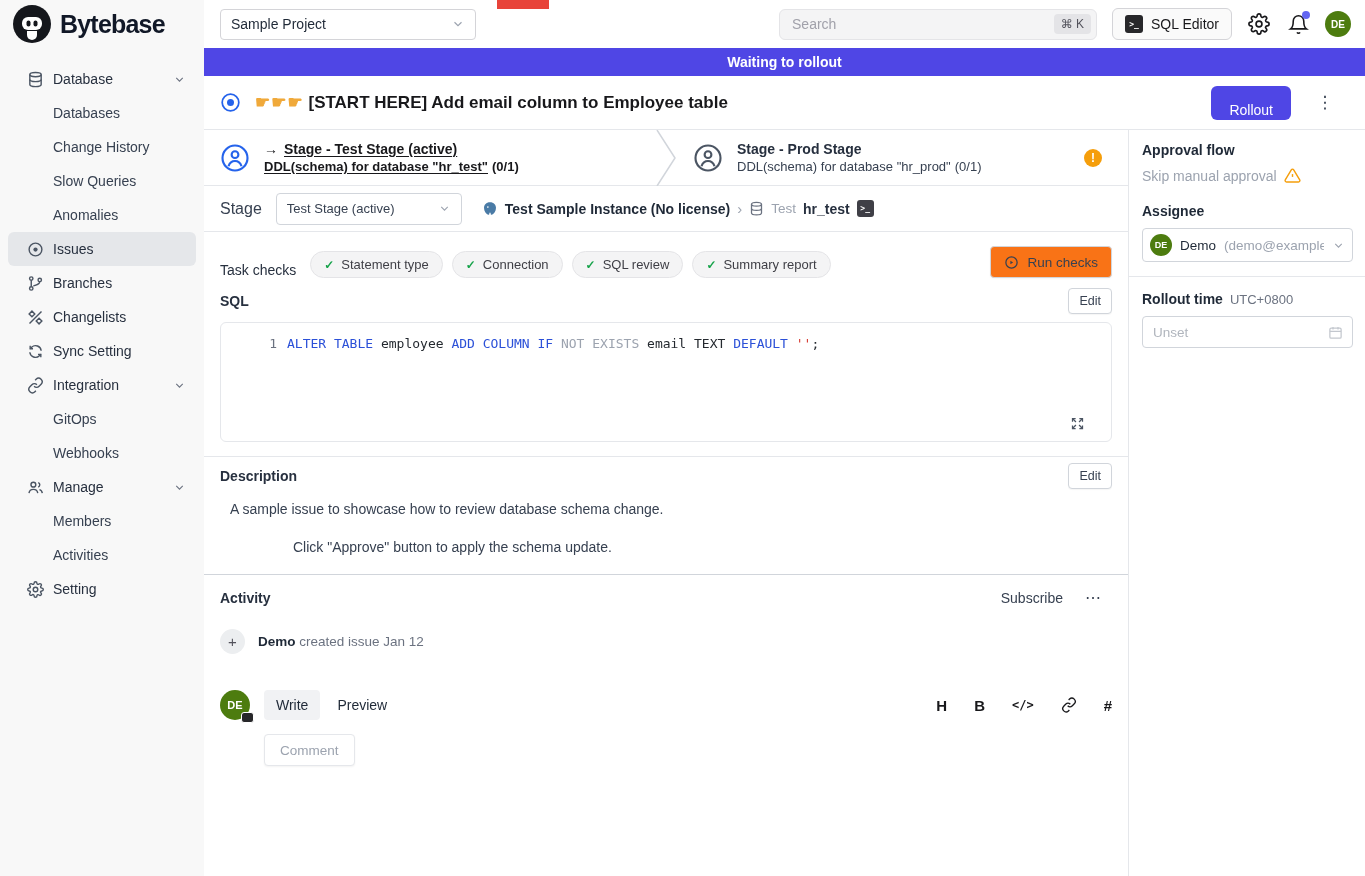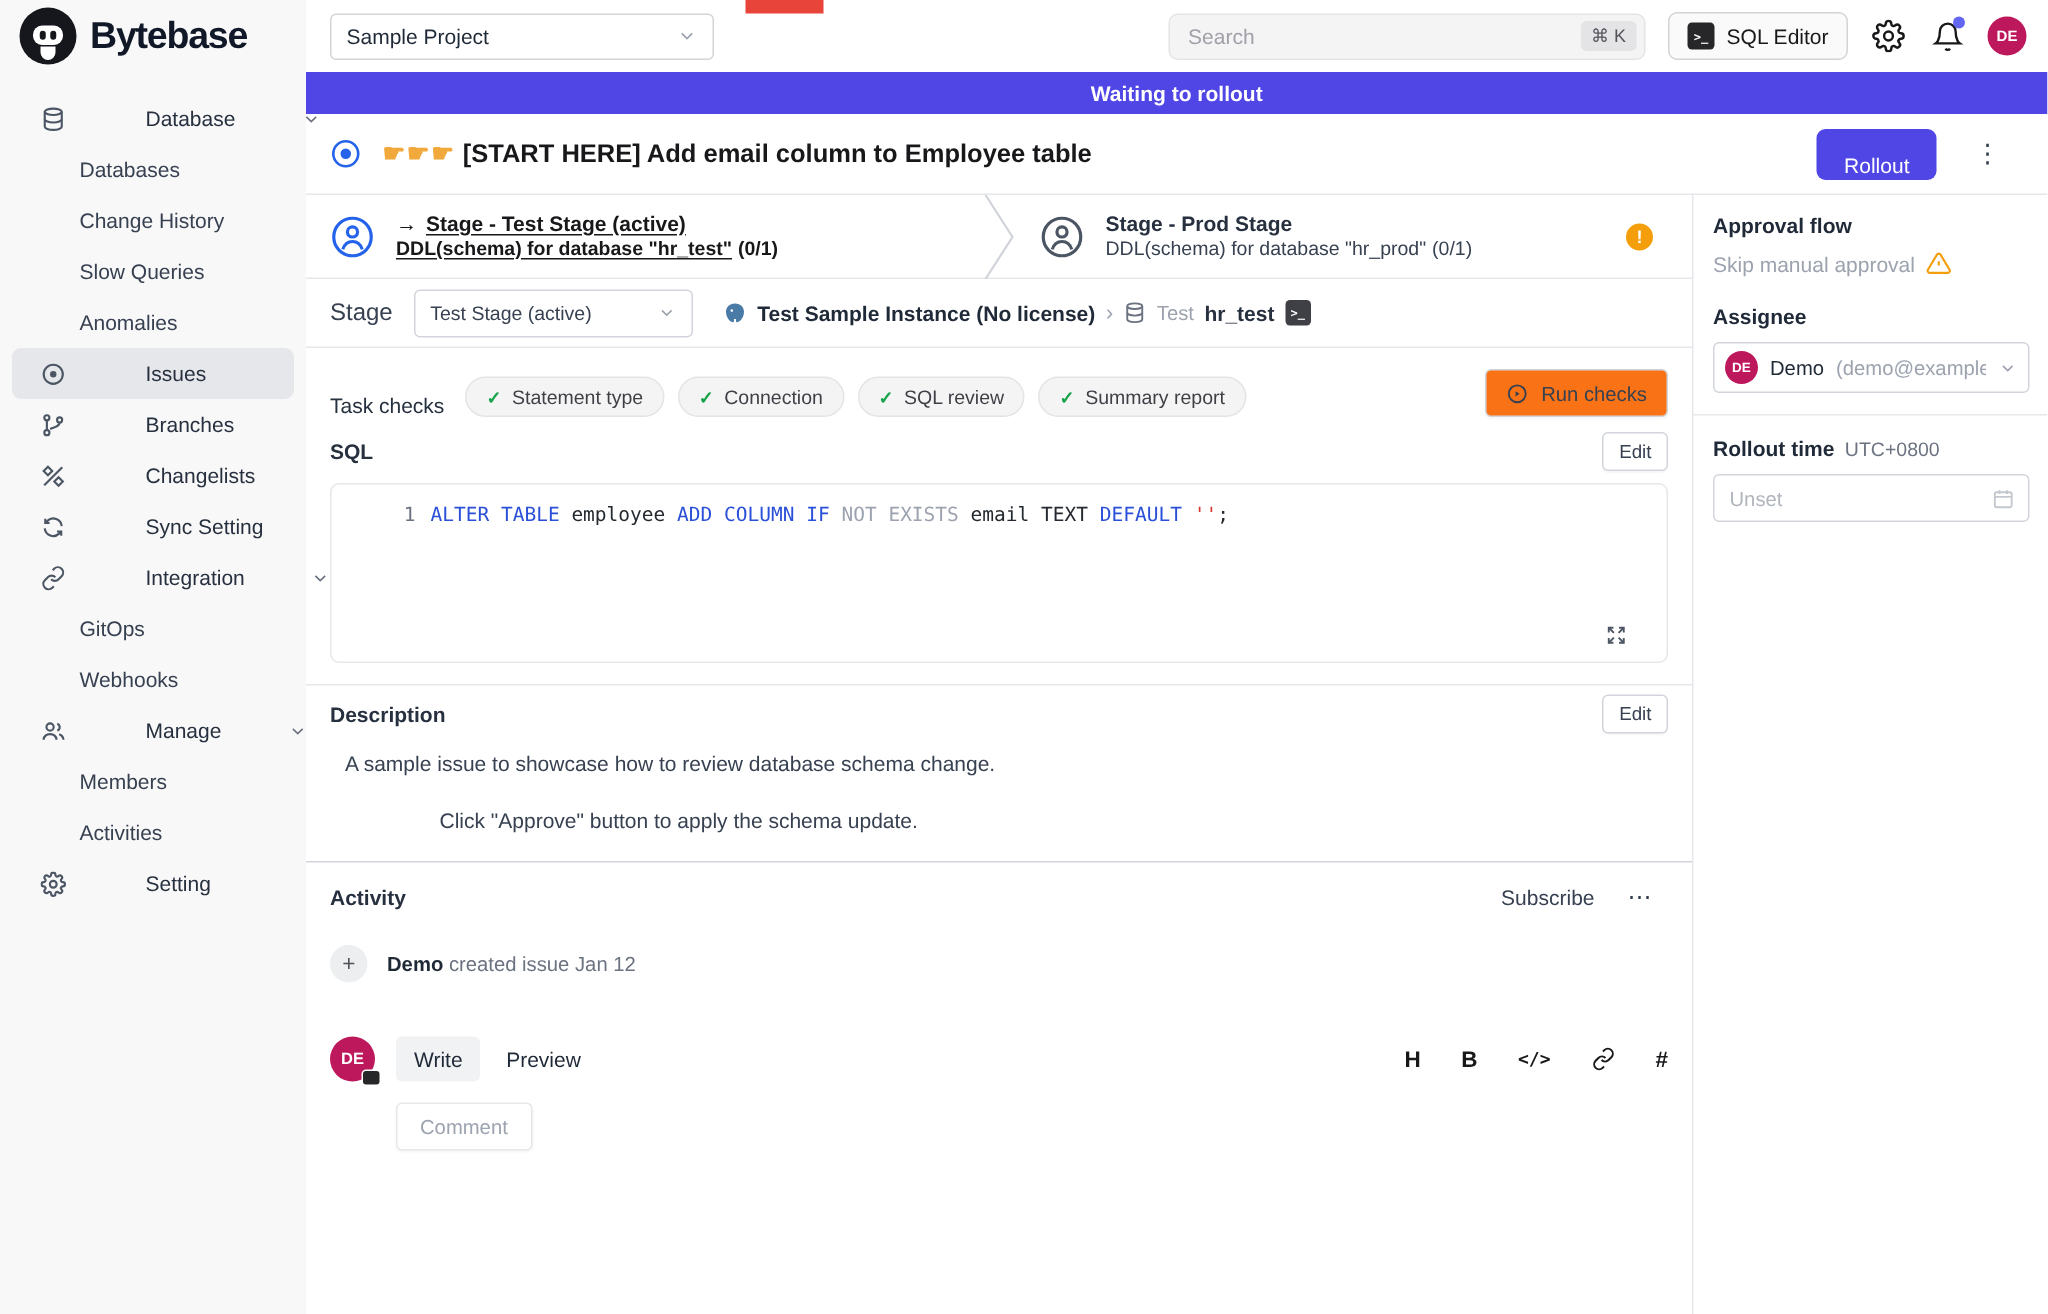--- a/index.html
+++ b/index.html
@@ -14,28 +14,28 @@
   .project-select { width:256px; height:31px; border:1px solid #d4d4d8; border-radius:4px; display:flex; align-items:center; justify-content:space-between; padding:0 10px; font-size:14px; color:#1f2937; background:#fff; cursor:pointer; }
   .topbar-right { margin-left:auto; display:flex; align-items:center; gap:15px; }
   .search-box { width:318px; height:31px; background:#f4f4f5; border:1px solid #e4e4e7; border-radius:6px; display:flex; align-items:center; padding:0 5px 0 12px; }
   .search-box input { flex:1; border:none; outline:none; background:transparent; font-size:14px; color:#1f2937; font-family:"Liberation Sans",sans-serif; }
   .search-box input::placeholder { color:#a1a1aa; }
   .kbd-badge { background:#e4e4e7; color:#52525b; border-radius:4px; font-size:12px; padding:3px 7px; }
   .sql-editor-btn { height:32px; display:flex; align-items:center; gap:8px; background:#fafafa; border:1px solid #d4d4d8; border-radius:6px; padding:0 12px; font-size:14px; font-weight:500; color:#18181b; cursor:pointer; }
   .term-chip { width:18px; height:18px; background:#27272a; border-radius:3px; color:#fff; font-size:8px; font-weight:700; display:flex; align-items:center; justify-content:center; font-family:"DejaVu Sans Mono",monospace; letter-spacing:0; }
   .icon-btn { width:24px; height:24px; display:flex; align-items:center; justify-content:center; color:#18181b; cursor:pointer; position:relative; }
   .bell-dot { position:absolute; top:-1px; right:0px; width:8px; height:8px; border-radius:50%; background:#6366f1; }
-  .avatar { border-radius:50%; background:#be185d; color:#fff; font-weight:700; display:flex; align-items:center; justify-content:center;text-align:right; }
+  .avatar { border-radius:50%; background:#4d7c0f; color:#fff; font-weight:700; display:flex; align-items:center; justify-content:center;text-align:right; }
   .avatar.sm { width:26px; height:26px; font-size:10px; }
   .red-fragment { position:absolute; left:497px; top:0; width:52px; height:9px; background:#e8443a; }
 
   
   .body { flex:1; display:flex; min-height:0; }
   .sidebar { width:204px; background:#f8f8f8; flex-shrink:0; padding-top:14px; }
-  .side-item { height:34px; display:flex; align-items:center; padding:0 10px 0 18px; font-size:14px; color:#374151; margin:0 8px; border-radius:6px; cursor:pointer;gap:44px; }
+  .side-item { height:34px; display:flex; align-items:center; padding:0 10px 0 18px; font-size:14px; color:#374151; margin:0 8px; border-radius:6px; cursor:pointer; }
   .side-item .s-ico { width:18px; height:18px; margin-right:9px; color:#4b5563; display:flex; align-items:center; justify-content:center; flex-shrink:0; }
   .side-item .s-label { font-weight:500; color:#27303f; }
   .side-item.child { padding-left:45px; }
   .side-item.child .s-label { font-weight:400; color:#374151; }
   .side-item.active { background:#e5e7ea; }
   .side-item .s-chev { margin-left:auto; color:#6b7280; }
 
   .main-col { flex:1; display:flex; flex-direction:column; min-width:0; }
   .banner { height:28px; background:#4f46e5; color:#fff; font-size:14px; font-weight:600; display:flex; align-items:center; justify-content:center; flex-shrink:0; }
 

